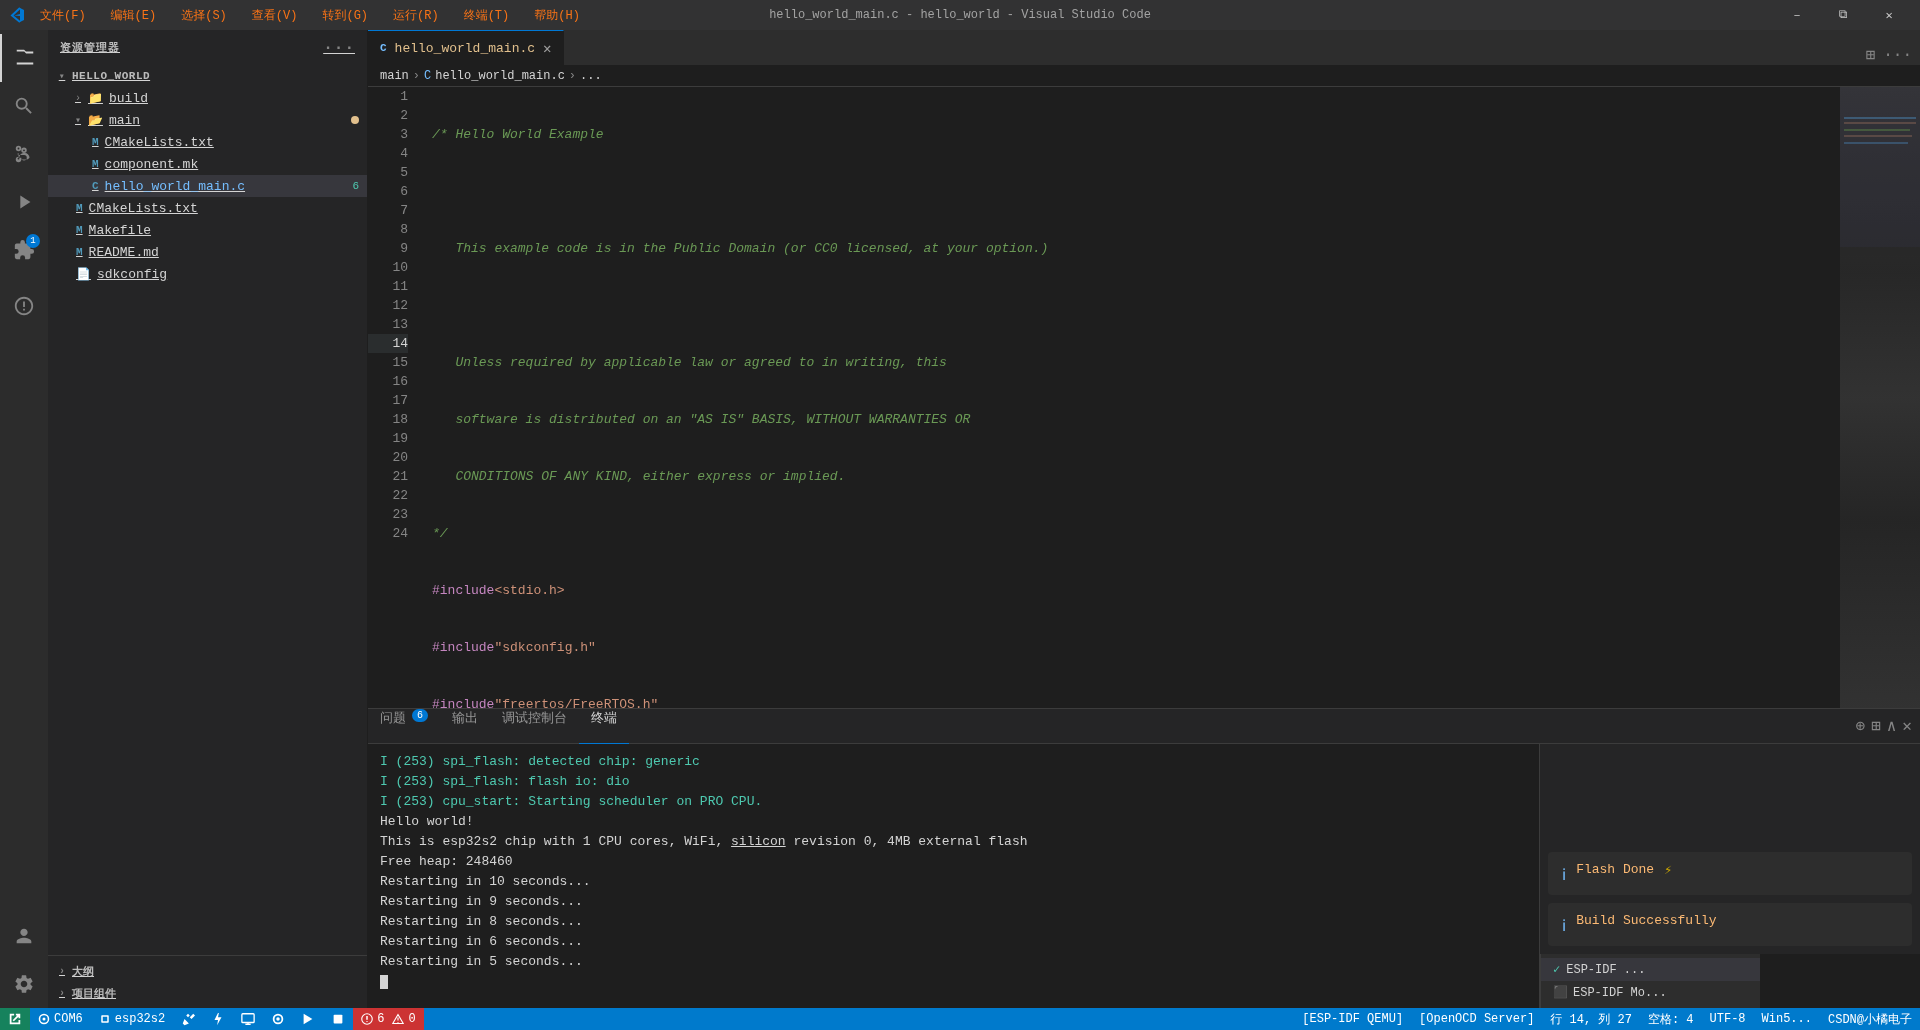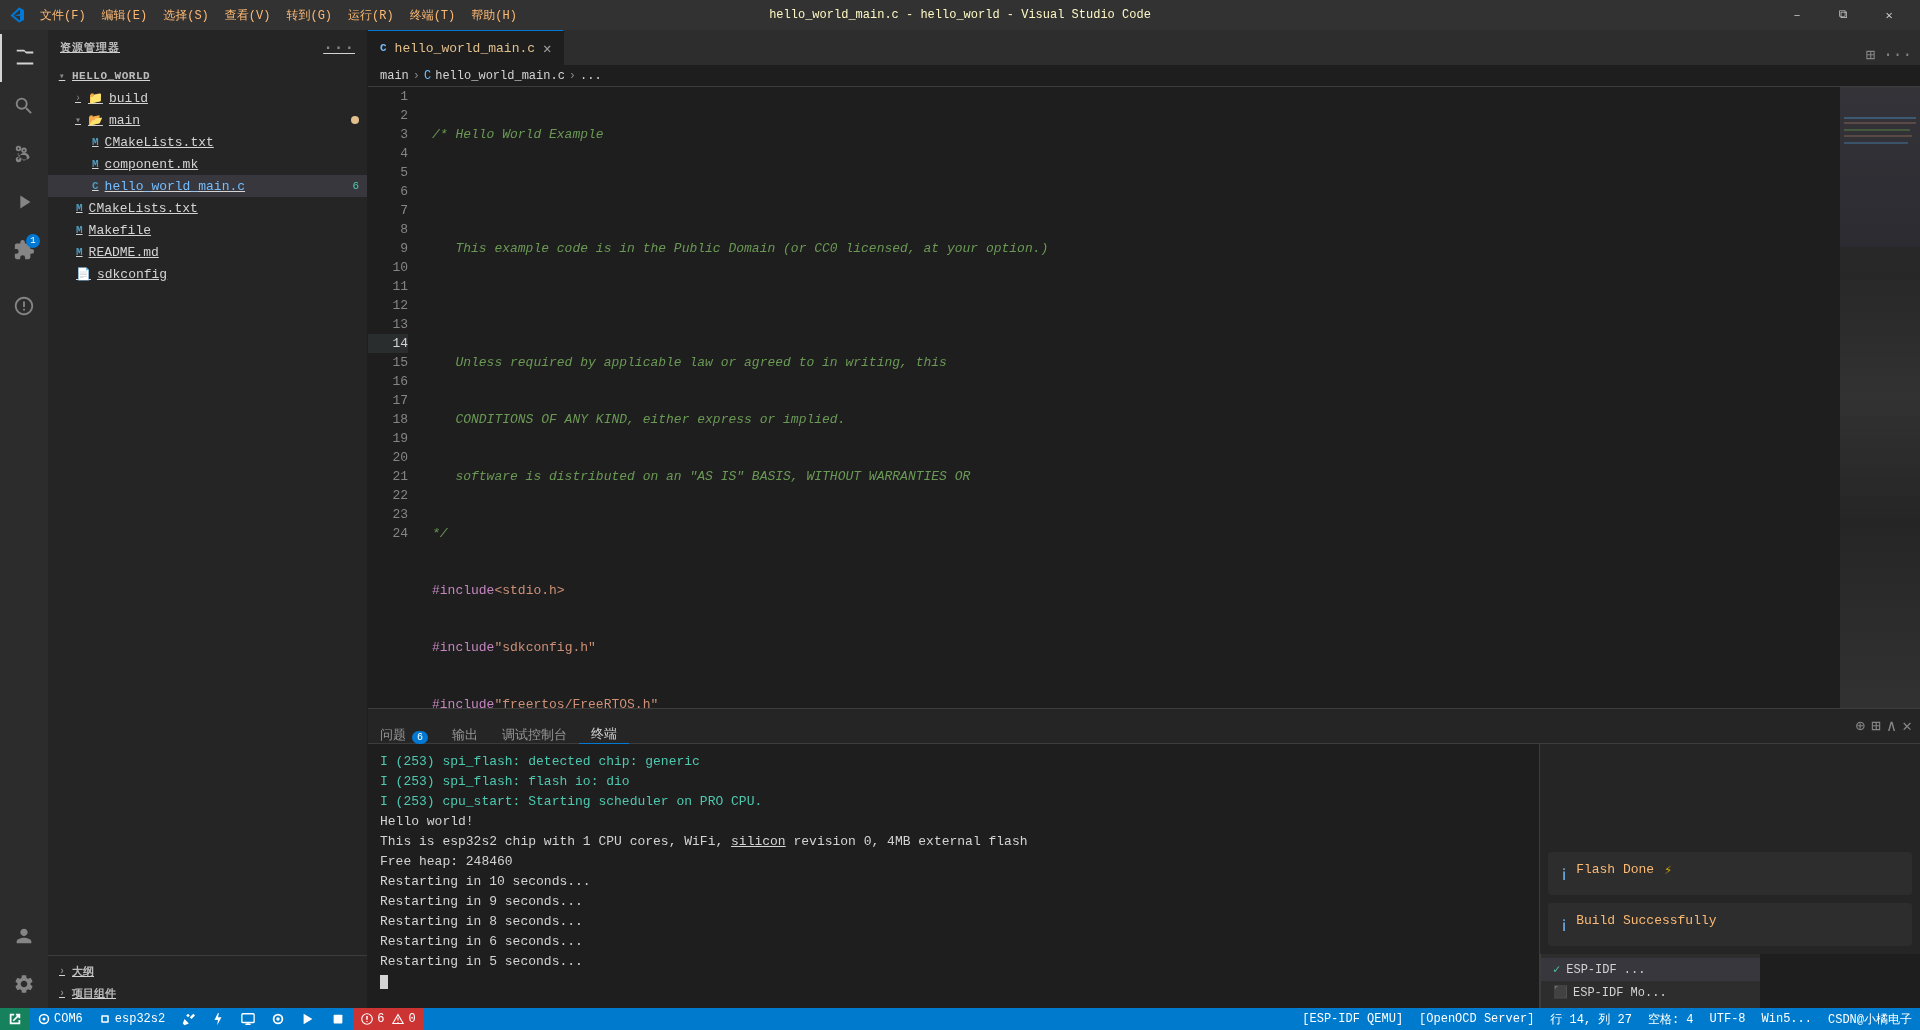--- a/index.html
+++ b/index.html
@@ -31,31 +31,31 @@
     }
     .title-bar-icon {
       width: 16px;
       height: 16px;
       color: #0078d4;
       font-size: 14px;
     }
     .title-bar-menus {
       display: flex;
       align-items: center;
-      gap: 0;
+      gap: 9px;
       font-size: 12px;
-      color: #fdba74;
+      color: #f97316;
     }
     .title-bar-menus span {
       padding: 2px 8px;
       cursor: pointer;
     }
     .title-bar-title {
       font-size: 12px;
-      color: #fef9c3;
+      color: #a3a3a3;
       position: absolute;
       left: 50%;
       transform: translateX(-50%);
     }
     .title-bar-controls {
       display: flex;
       align-items: center;
     }
     .title-bar-controls span {
       width: 46px;
@@ -311,21 +311,21 @@
     .panel-tabs {
       height: 35px;
       background: #252526;
       display: flex;
       align-items: center;
       border-bottom: 1px solid #3c3c3c;
     }
     .panel-tab {
       height: 35px;
       display: flex;
-      align-items: flex-end;
+      align-items: flex-start;
       padding: 0 12px;
       font-size: 13px;
       cursor: pointer;
       color: #969696;
       gap: 6px;
     }
     .panel-tab.active {
       color: #d4d4d4;
       border-bottom: 1px solid #0078d4;
     }
@@ -645,22 +645,22 @@
           <div style="height: 19px; line-height: 19px;">22</div>
           <div style="height: 19px; line-height: 19px;">23</div>
           <div style="height: 19px; line-height: 19px;">24</div>
         </div>
         <div class="code-content">
           <div class="code-line"><span class="c-comment">/* Hello World Example</span></div>
           <div class="code-line"> </div>
           <div class="code-line"><span class="c-comment">   This example code is in the Public Domain (or CC0 licensed, at your option.)</span></div>
           <div class="code-line"> </div>
           <div class="code-line"><span class="c-comment">   Unless required by applicable law or agreed to in writing, this</span></div>
+          <div class="code-line"><span class="c-comment">   software is distributed on an "AS IS" BASIS, WITHOUT WARRANTIES OR</span></div>
           <div class="code-line"><span class="c-comment">   CONDITIONS OF ANY KIND, either express or implied.</span></div>
-          <div class="code-line"><span class="c-comment">   software is distributed on an "AS IS" BASIS, WITHOUT WARRANTIES OR</span></div>
           <div class="code-line"><span class="c-comment">*/</span></div>
           <div class="code-line"><span class="c-include">#include</span> <span class="c-include-file">&lt;stdio.h&gt;</span></div>
           <div class="code-line"><span class="c-include">#include</span> <span class="c-include-file">"sdkconfig.h"</span></div>
           <div class="code-line"><span class="c-include">#include</span> <span class="c-include-file">"freertos/FreeRTOS.h"</span></div>
           
           
           
           
           
           

